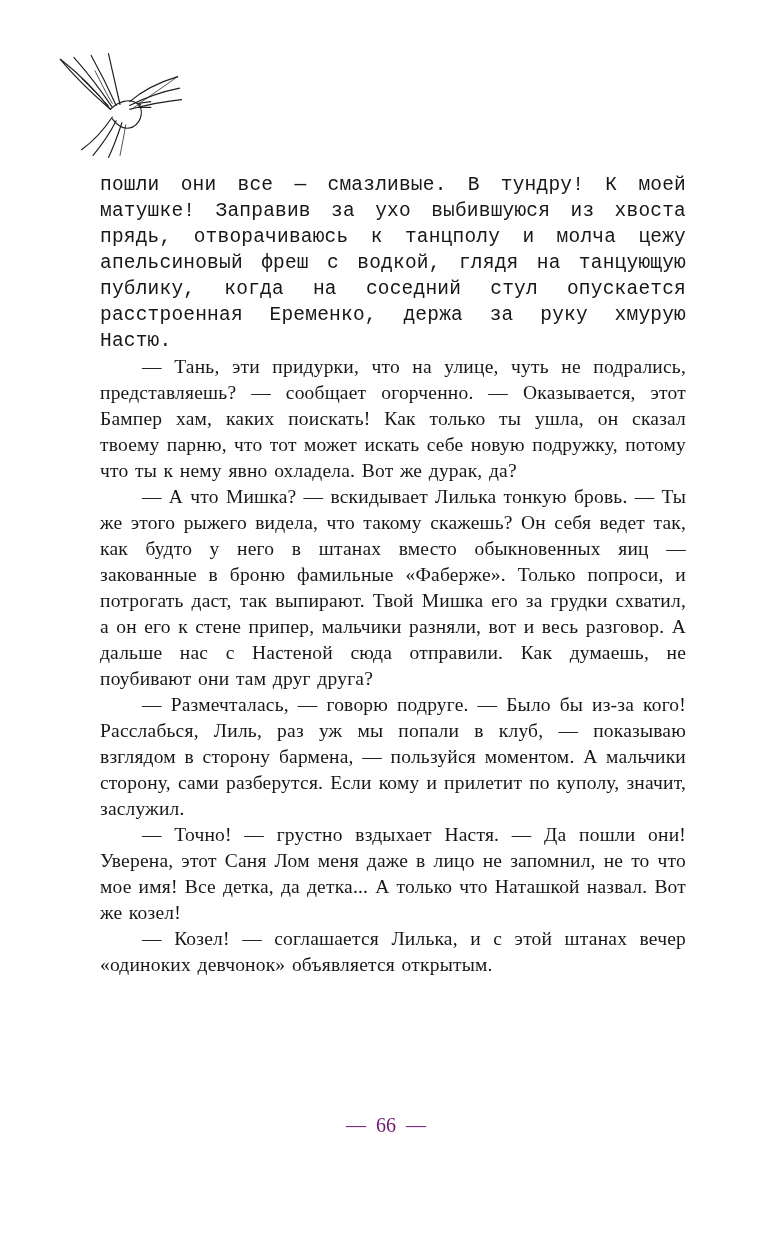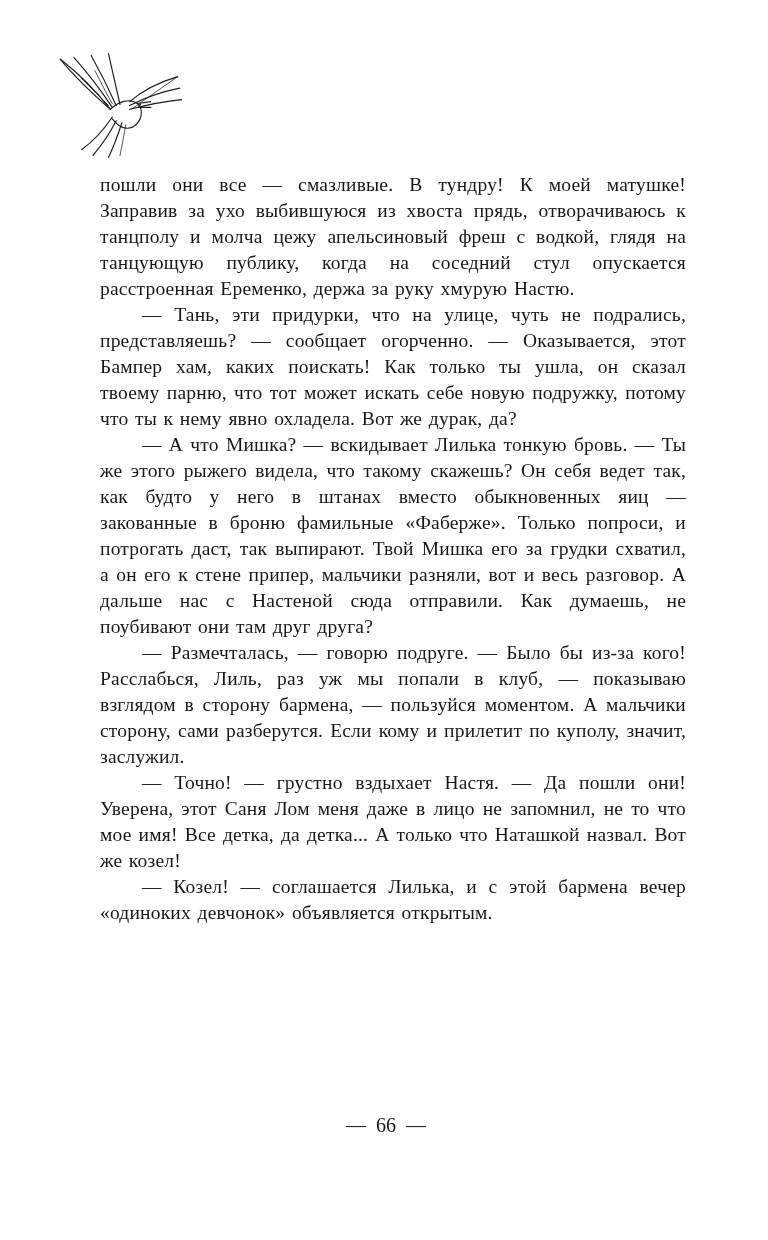--- a/index.html
+++ b/index.html
@@ -42,30 +42,31 @@
     letter-spacing: 0.2px;
     word-spacing: 1.5px;
   }
 
   .text-block p {
     text-indent: 42px;
   }
 
   .text-block p.no-indent {
     text-indent: 0;
+    font-family: Liberation Mono, monospace;
   }
 
   .page-footer {
     position: absolute;
     left: 4px;
     right: 0;
     top: 1114px;
     text-align: center;
     font-size: 20px;
-    color: #0f172a;
+    color: #701a75;
   }
 
   .page-footer .dash {
     display: inline-block;
     margin: 0 10px;
   }
 </style>
 </head>
 <body>
 
@@ -101,20 +102,20 @@
       </g>
     </svg>
   </div>
 
   <div class="text-block">
     <p class="no-indent">пошли они все — смазливые. В тундру! К моей матушке! Заправив за ухо выбившуюся из хвоста прядь, отворачиваюсь к танцполу и молча цежу апельсиновый фреш с водкой, глядя на танцующую публику, когда на соседний стул опускается расстроенная Еременко, держа за руку хмурую Настю.</p>
     <p>— Тань, эти придурки, что на улице, чуть не подрались, представляешь? — сообщает огорченно. — Оказывается, этот Бампер хам, каких поискать! Как только ты ушла, он сказал твоему парню, что тот может искать себе новую подружку, потому что ты к нему явно охладела. Вот же дурак, да?</p>
     <p>— А что Мишка? — вскидывает Лилька тонкую бровь. — Ты же этого рыжего видела, что такому скажешь? Он себя ведет так, как будто у него в штанах вместо обыкновенных яиц — закованные в броню фамильные «Фаберже». Только попроси, и потрогать даст, так выпирают. Твой Мишка его за грудки схватил, а он его к стене припер, мальчики разняли, вот и весь разговор. А дальше нас с Настеной сюда отправили. Как думаешь, не поубивают они там друг друга?</p>
     <p>— Размечталась, — говорю подруге. — Было бы из-за кого! Расслабься, Лиль, раз уж мы попали в клуб, — показываю взглядом в сторону бармена, — пользуйся моментом. А мальчики сторону, сами разберутся. Если кому и прилетит по куполу, значит, заслужил.</p>
     <p>— Точно! — грустно вздыхает Настя. — Да пошли они! Уверена, этот Саня Лом меня даже в лицо не запомнил, не то что мое имя! Все детка, да детка... А только что Наташкой назвал. Вот же козел!</p>
-    <p>— Козел! — соглашается Лилька, и с этой бармена вечер «одиноких девчонок» объявляется открытым.</p>
+    <p>— Козел! — соглашается Лилька, и с этой штанах вечер «одиноких девчонок» объявляется открытым.</p>
   </div>
 
   <div class="page-footer">
     <span class="dash">—</span><span>66</span><span class="dash">—</span>
   </div>
 
 </div>
 
 </body></html>

